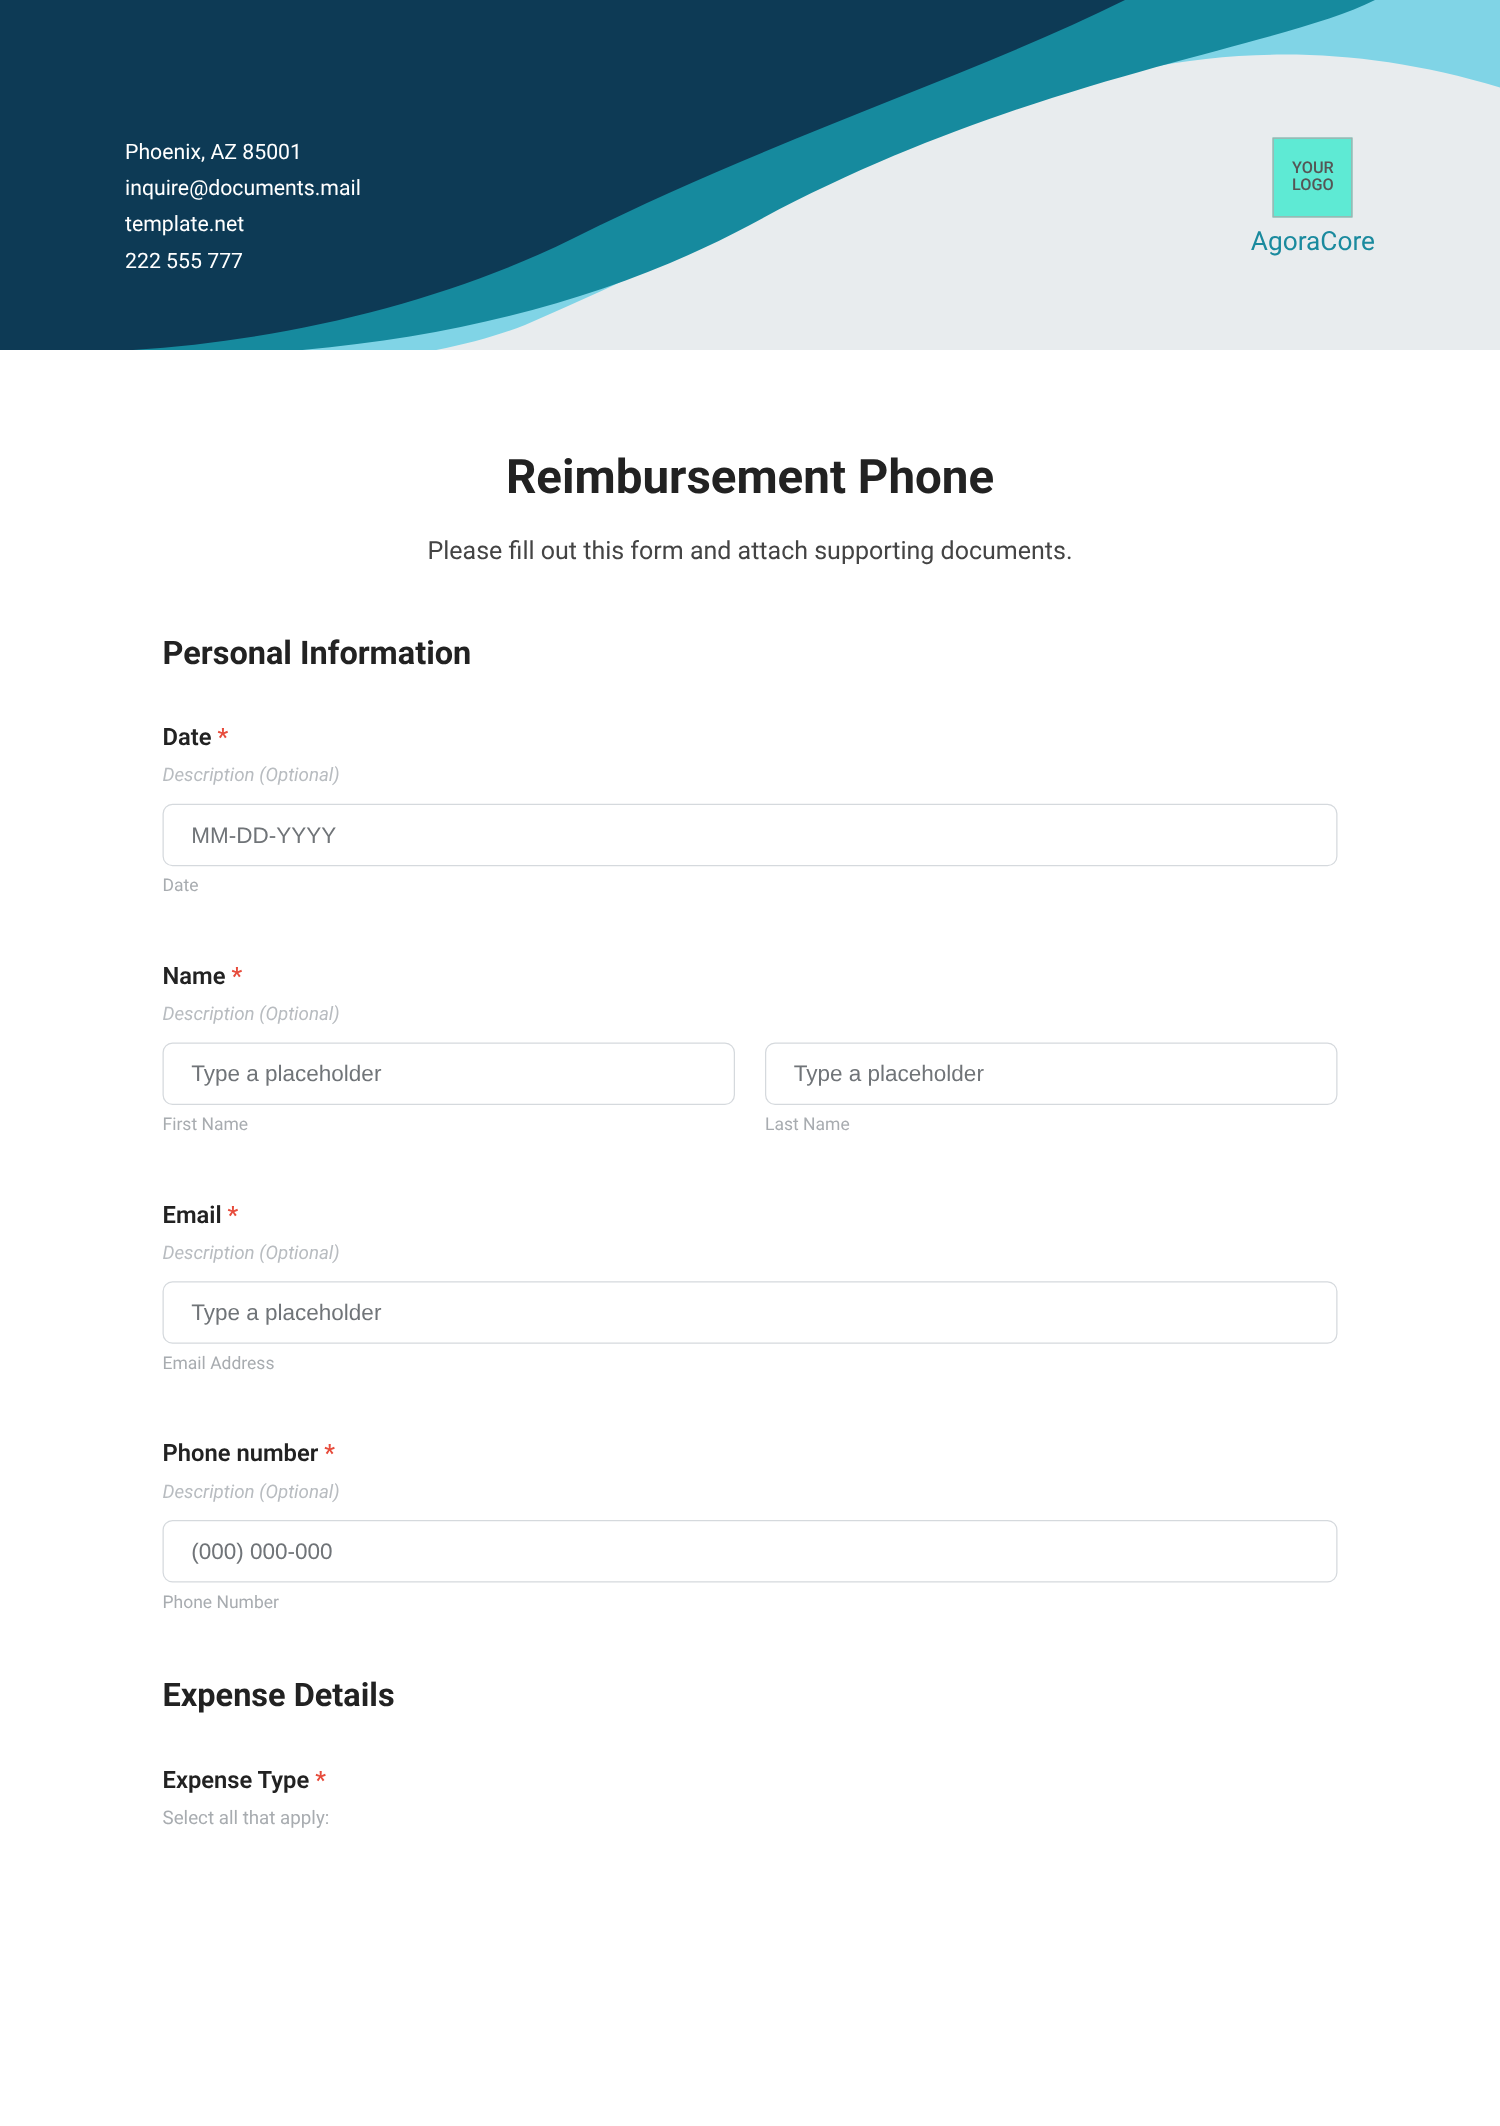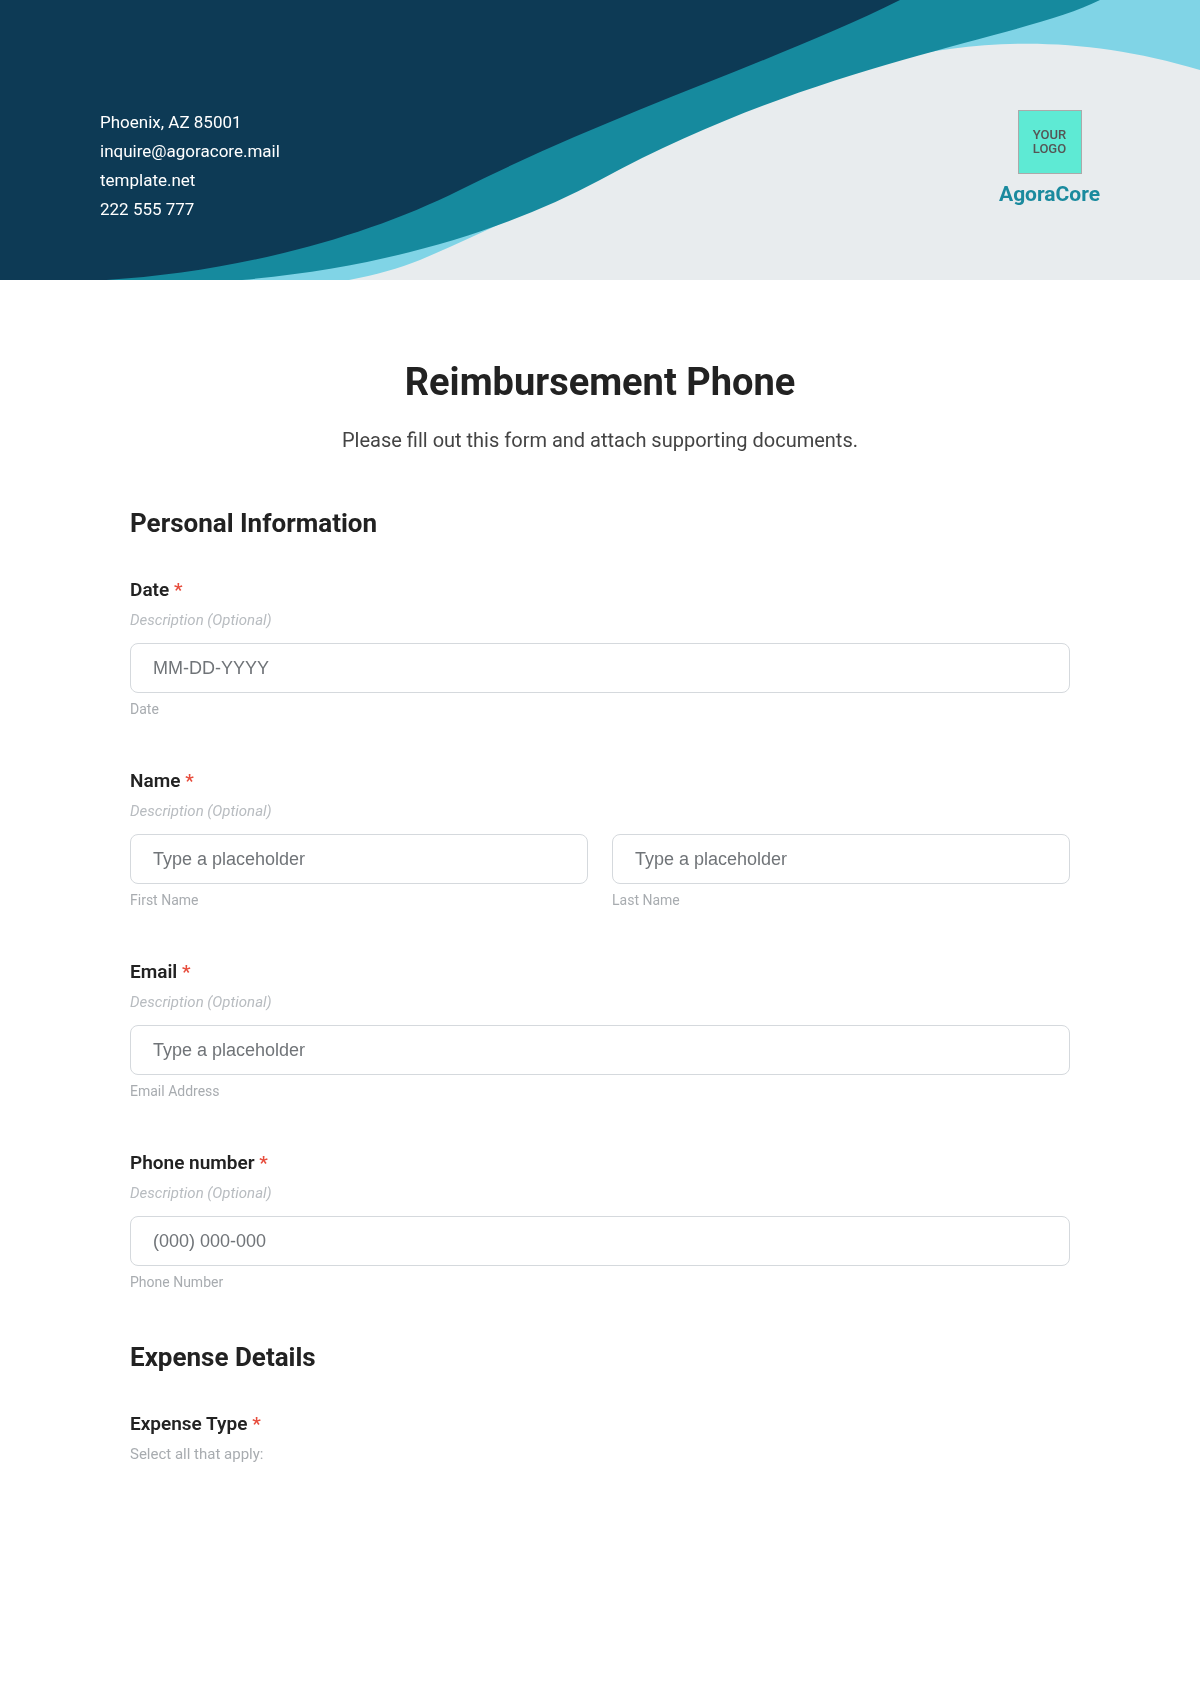--- a/index.html
+++ b/index.html
@@ -45,21 +45,21 @@
     justify-content: center;
     font-size: 13px;
     color: #555;
     text-align: center;
     line-height: 1.1;
     margin: 0 auto 8px auto;
     font-weight: 500;
   }
   .brand {
     color: #1a8a9e;
-    font-weight: 700;
+    font-weight: 400;
     font-size: 21px;
   }
   .main {
     padding: 80px 130px 40px 130px;
   }
   .form-title {
     text-align: center;
     font-size: 38px;
     font-weight: 700;
     color: #222;
@@ -126,21 +126,21 @@
 
 <div class="header">
   <svg viewBox="0 0 1200 280" preserveAspectRatio="none">
     <rect x="0" y="0" width="1200" height="280" fill="#e8ecee"></rect>
     <path d="M 0 0 L 1200 0 L 1200 70 C 900 -20 700 140 420 260 C 320 300 150 300 0 280 Z" fill="#80d4e6"></path>
     <path d="M 0 0 L 1100 0 C 1020 40 820 60 600 180 C 450 260 250 300 0 280 Z" fill="#168a9e"></path>
     <path d="M 0 0 L 900 0 C 780 60 620 110 460 190 C 330 255 150 290 0 280 Z" fill="#0d3a55"></path>
   </svg>
   <div class="header-content">
     <div>Phoenix, AZ 85001</div>
-    <div>inquire@agoracore.mail</div>
+    <div>inquire@documents.mail</div>
     <div>template.net</div>
     <div>222 555 777</div>
   </div>
   <div class="header-right">
     <div class="logo-box">YOUR LOGO</div>
     <div class="brand">AgoraCore</div>
   </div>
 </div>
 
 <div class="main">

